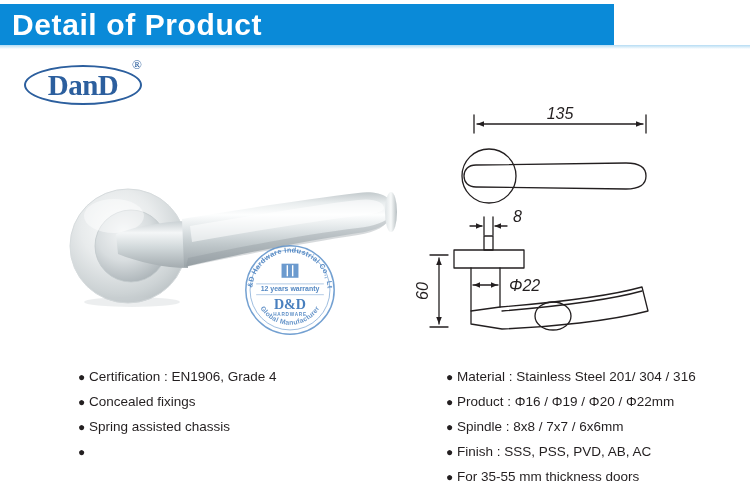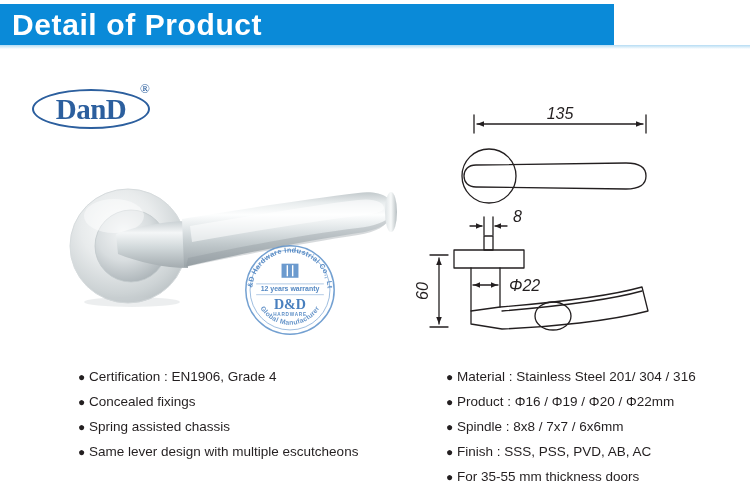--- a/index.html
+++ b/index.html
@@ -42,25 +42,24 @@
     left: 0;
     top: 45px;
     width: 750px;
     height: 4px;
     background: linear-gradient(to bottom, rgba(10,138,216,0.30), rgba(10,138,216,0.0));
   }
 
   
   .brand-logo {
     position: absolute;
-    left: 32px;
+    left: 24px;
     top: 57px;
     width: 135px;
     height: 50px;
-    margin-top: 24px;
   }
   .brand-ellipse {
     position: absolute;
     left: 0;
     top: 8px;
     width: 118px;
     height: 40px;
     border: 2.2px solid #2c5f9e;
     border-radius: 50%;
     box-sizing: border-box;
@@ -330,21 +329,20 @@
     <span class="spec-bullet">●</span>
     <span class="spec-text">Concealed fixings</span>
   </div>
   <div class="spec-item">
     <span class="spec-bullet">●</span>
     <span class="spec-text">Spring assisted chassis</span>
   </div>
   <div class="spec-item">
     <span class="spec-bullet">●</span>
     <span class="spec-text">
-      <span class="cont">Same lever design with multiple escutcheons</span>
     </span>
   </div>
 </div>
 
 <div class="spec-col right">
   <div class="spec-item">
     <span class="spec-bullet">●</span>
     <span class="spec-text">Material : Stainless Steel 201/ 304 / 316</span>
   </div>
   <div class="spec-item">

